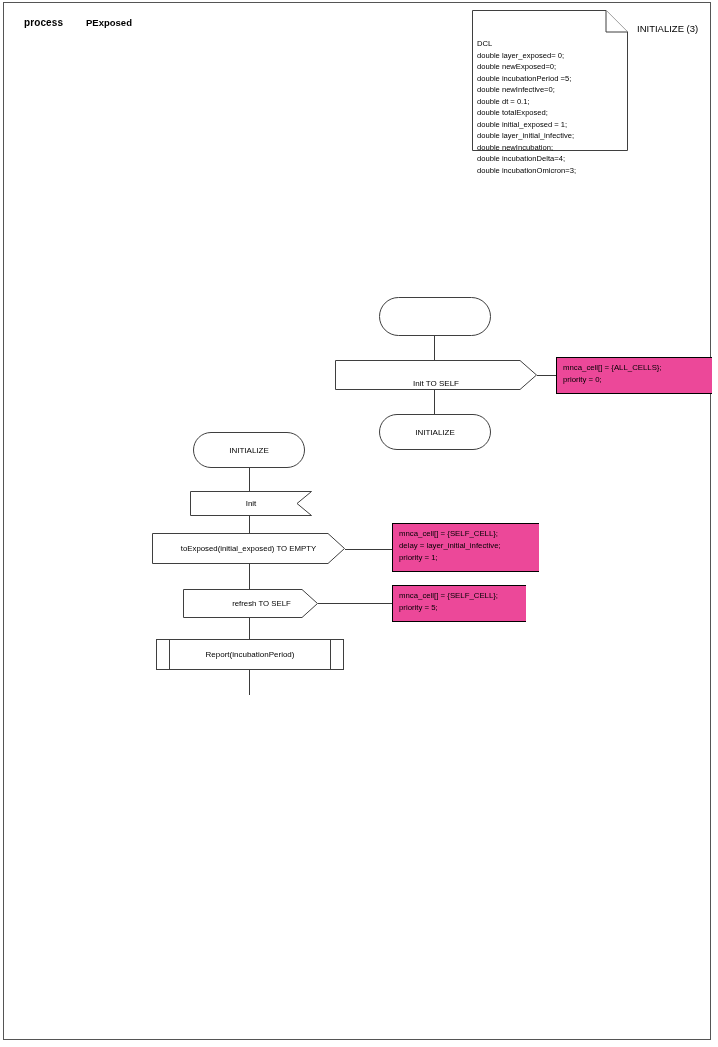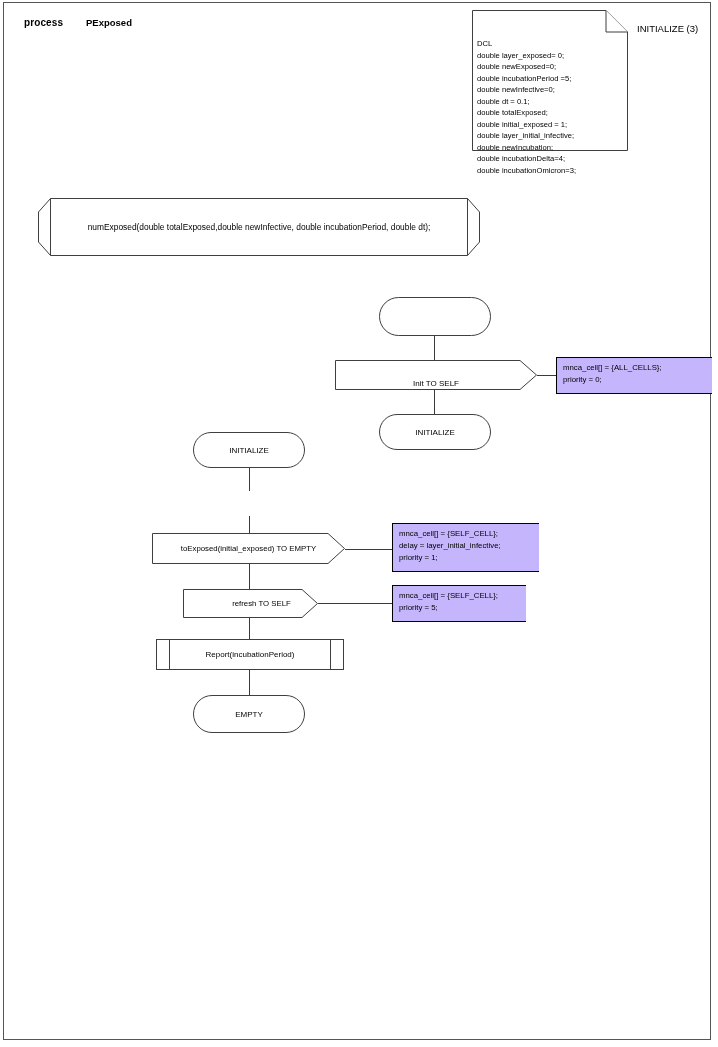--- a/index.html
+++ b/index.html
@@ -95,21 +95,21 @@
     pointer-events: none;
   }
   .shape-label.small { font-size: 7.8px; }
 
   
   .cmt {
     position: absolute;
     border: 1px solid #000000;
     border-right: none;
     box-sizing: border-box;
-    background: #c4b5fd;
+    background: #ec4899;
     padding-left: 43px;
   }
   .cmt-text {
     position: absolute;
     left: 6px;
     top: 4px;
     font-size: 7.8px;
     line-height: 12px;
     color: #000000;
     white-space: pre;
@@ -153,28 +153,20 @@
 double newInfective=0;
 double dt = 0.1;
 double totalExposed;
 double initial_exposed = 1;
 double layer_initial_infective;
 double newIncubation;
 double incubationDelta=4;
 double incubationOmicron=3;</div>
   </div>
 
-  <div class="abs" style="left:38px; top:198px; width:442px; height:58px;">
-    <svg width="442" height="58" viewBox="0 0 442 58" class="shape">
-      <path d="M12.5,0.5 H429.5 L441.5,14 V44 L429.5,57.5 H12.5 L0.5,44 V14 Z" fill="#ffffff" stroke="#3f3f3f" stroke-width="1"></path>
-      <line x1="12.5" y1="0.5" x2="12.5" y2="57.5" stroke="#3f3f3f" stroke-width="1"></line>
-      <line x1="429.5" y1="0.5" x2="429.5" y2="57.5" stroke="#3f3f3f" stroke-width="1"></line>
-    </svg>
-    <div class="proc-text">numExposed(double totalExposed,double newInfective, double incubationPeriod, double dt);</div>
-  </div>
 
   <div class="abs" style="left:379px; top:297px; width:112px; height:39px;">
     <svg width="112" height="39" viewBox="0 0 112 39" class="shape">
       <rect x="0.5" y="0.5" width="111" height="38" rx="19" ry="19" fill="#ffffff" stroke="#3f3f3f" stroke-width="1"></rect>
     </svg>
     <div class="shape-label"></div>
   </div>
 
   <div class="connector v" style="left:434px; top:336px; height:24px;"></div>
 
@@ -203,20 +195,26 @@
 
   <div class="abs" style="left:193px; top:432px; width:112px; height:36px;">
     <svg width="112" height="36" viewBox="0 0 112 36" class="shape">
       <rect x="0.5" y="0.5" width="111" height="35" rx="17.5" ry="17.5" fill="#ffffff" stroke="#3f3f3f" stroke-width="1"></rect>
     </svg>
     <div class="shape-label">INITIALIZE</div>
   </div>
 
   <div class="connector v" style="left:249px; top:468px; height:23px;"></div>
 
+  <div class="abs" style="left:190px; top:491px; width:122px; height:25px;">
+    <svg width="122" height="25" viewBox="0 0 122 25" class="shape">
+      <path d="M0.5,0.5 H121.5 L107,12.5 L121.5,24.5 H0.5 Z" fill="#ffffff" stroke="#3f3f3f" stroke-width="1"></path>
+    </svg>
+    <div class="shape-label" style="padding-right:12px;">Init</div>
+  </div>
 
   <div class="connector v" style="left:249px; top:516px; height:17px;"></div>
 
   <div class="abs" style="left:152px; top:533px; width:193px; height:31px;">
     <svg width="193" height="31" viewBox="0 0 193 31" class="shape">
       <path d="M0.5,0.5 H176 L192.5,15.5 L176,30.5 H0.5 Z" fill="#ffffff" stroke="#3f3f3f" stroke-width="1"></path>
     </svg>
     <div class="shape-label small" style="padding-right:14px;">toExposed(initial_exposed) TO EMPTY</div>
   </div>
 
@@ -250,20 +248,14 @@
     <svg width="188" height="31" viewBox="0 0 188 31" class="shape">
       <rect x="0.5" y="0.5" width="187" height="30" fill="#ffffff" stroke="#3f3f3f" stroke-width="1"></rect>
       <line x1="13.5" y1="0.5" x2="13.5" y2="30.5" stroke="#3f3f3f" stroke-width="1"></line>
       <line x1="174.5" y1="0.5" x2="174.5" y2="30.5" stroke="#3f3f3f" stroke-width="1"></line>
     </svg>
     <div class="shape-label">Report(incubationPeriod)</div>
   </div>
 
   <div class="connector v" style="left:249px; top:670px; height:25px;"></div>
 
-  <div class="abs" style="left:193px; top:695px; width:112px; height:38px;">
-    <svg width="112" height="38" viewBox="0 0 112 38" class="shape">
-      <rect x="0.5" y="0.5" width="111" height="37" rx="18.5" ry="18.5" fill="#ffffff" stroke="#3f3f3f" stroke-width="1"></rect>
-    </svg>
-    <div class="shape-label">EMPTY</div>
-  </div>
 
 </div>
 
 </body></html>

